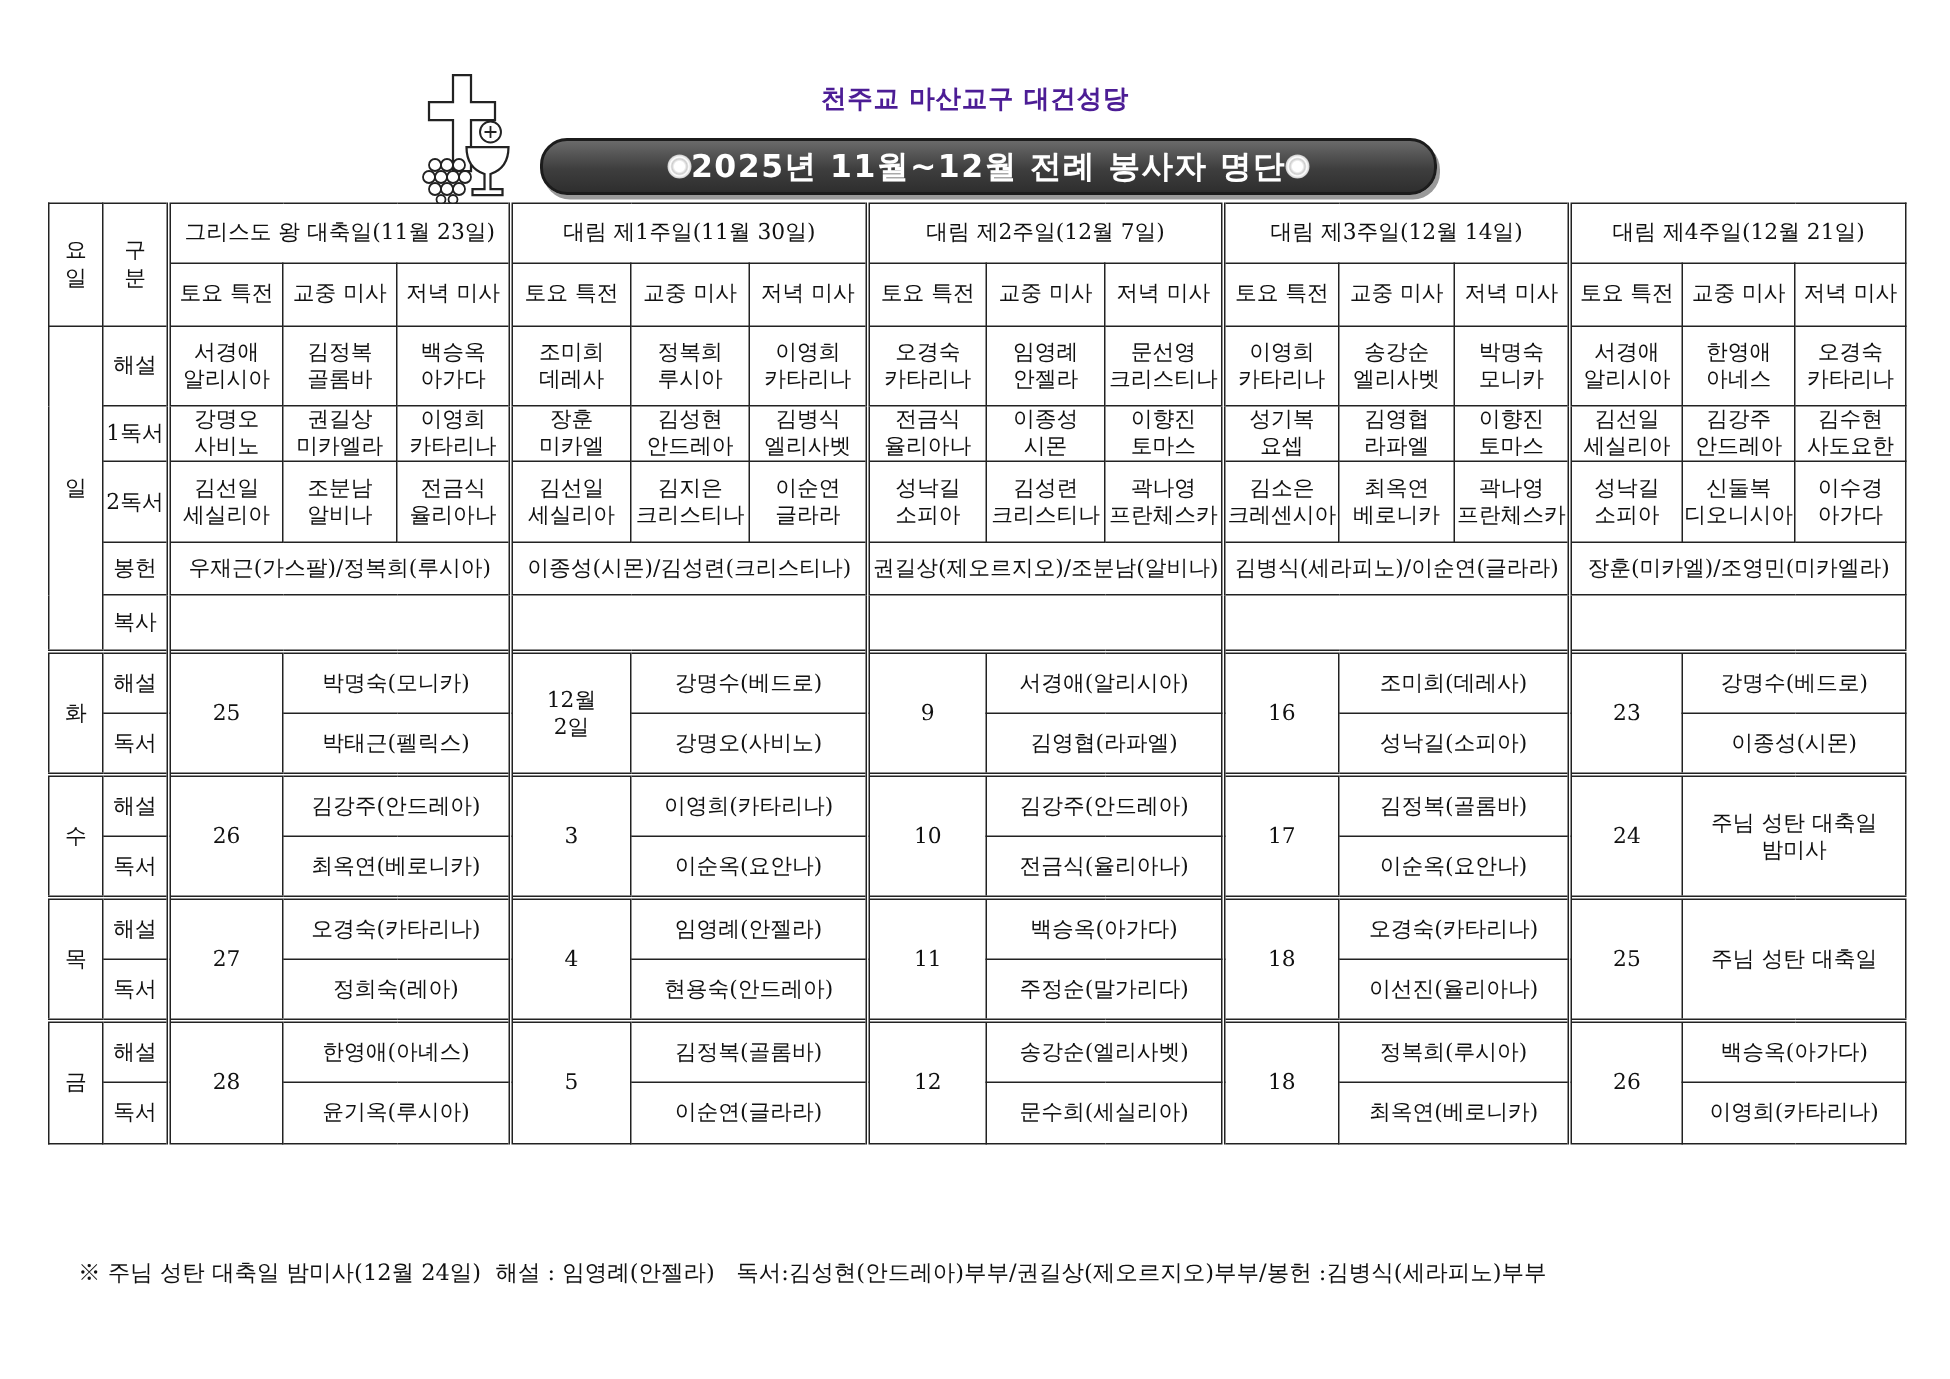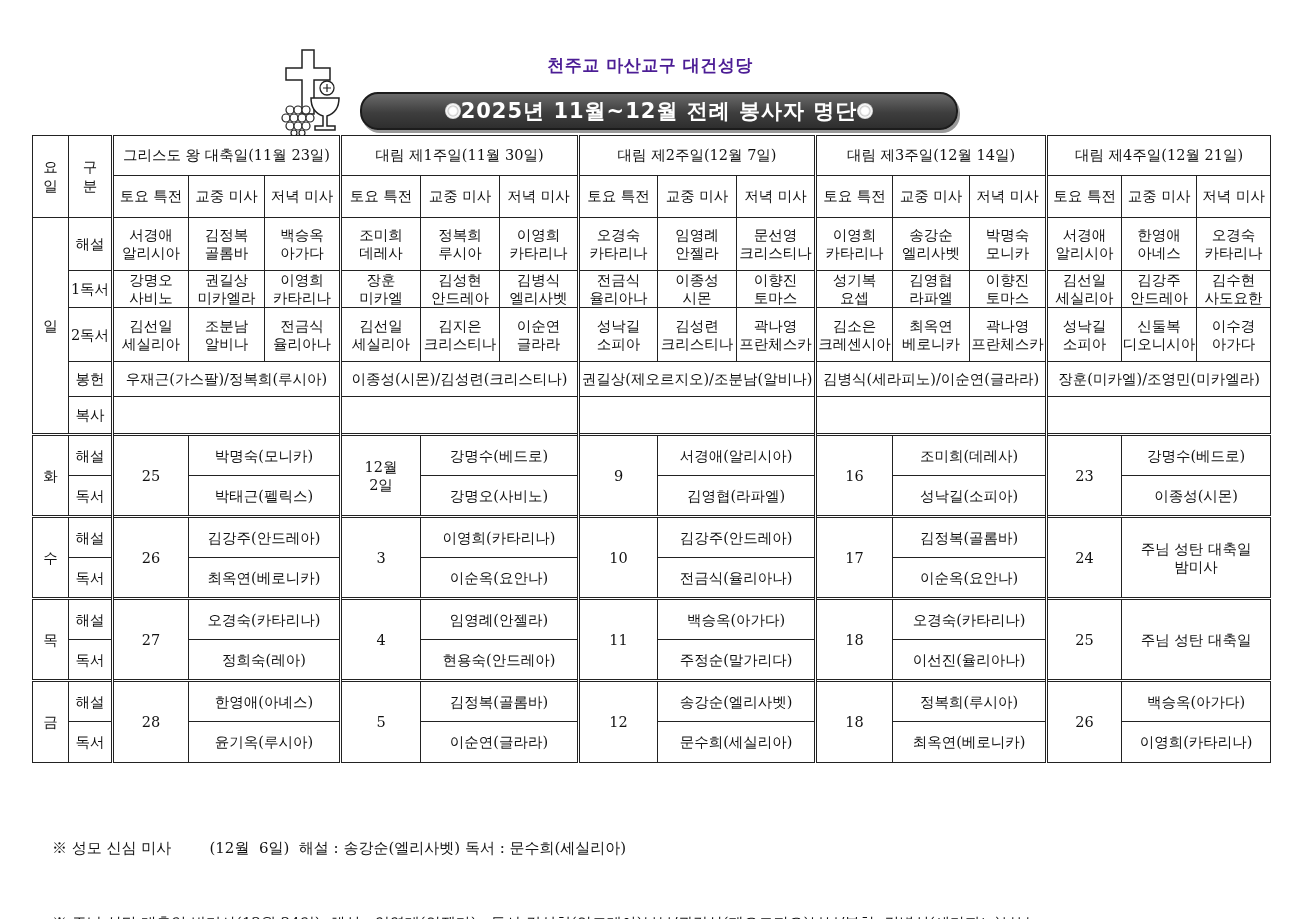--- a/index.html
+++ b/index.html
@@ -411,16 +411,15 @@
         <td colspan="2">윤기옥(루시아)</td>
         <td colspan="2">이순연(글라라)</td>
         <td colspan="2">문수희(세실리아)</td>
         <td colspan="2">최옥연(베로니카)</td>
         <td colspan="2">이영희(카타리나)</td>
       </tr>
     </tbody>
 </table>
 
 <div class="notes">
-  <div>※ 성모 신심 미사        (12월  6일)  해설 : 송강순(엘리사벳) 독서 : 문수희(세실리아)</div>
   <div>※ 주님 성탄 대축일 밤미사(12월 24일)  해설 : 임영례(안젤라)   독서:김성현(안드레아)부부/권길상(제오르지오)부부/봉헌 :김병식(세라피노)부부</div>
   
 </div>
 
 </body></html>

